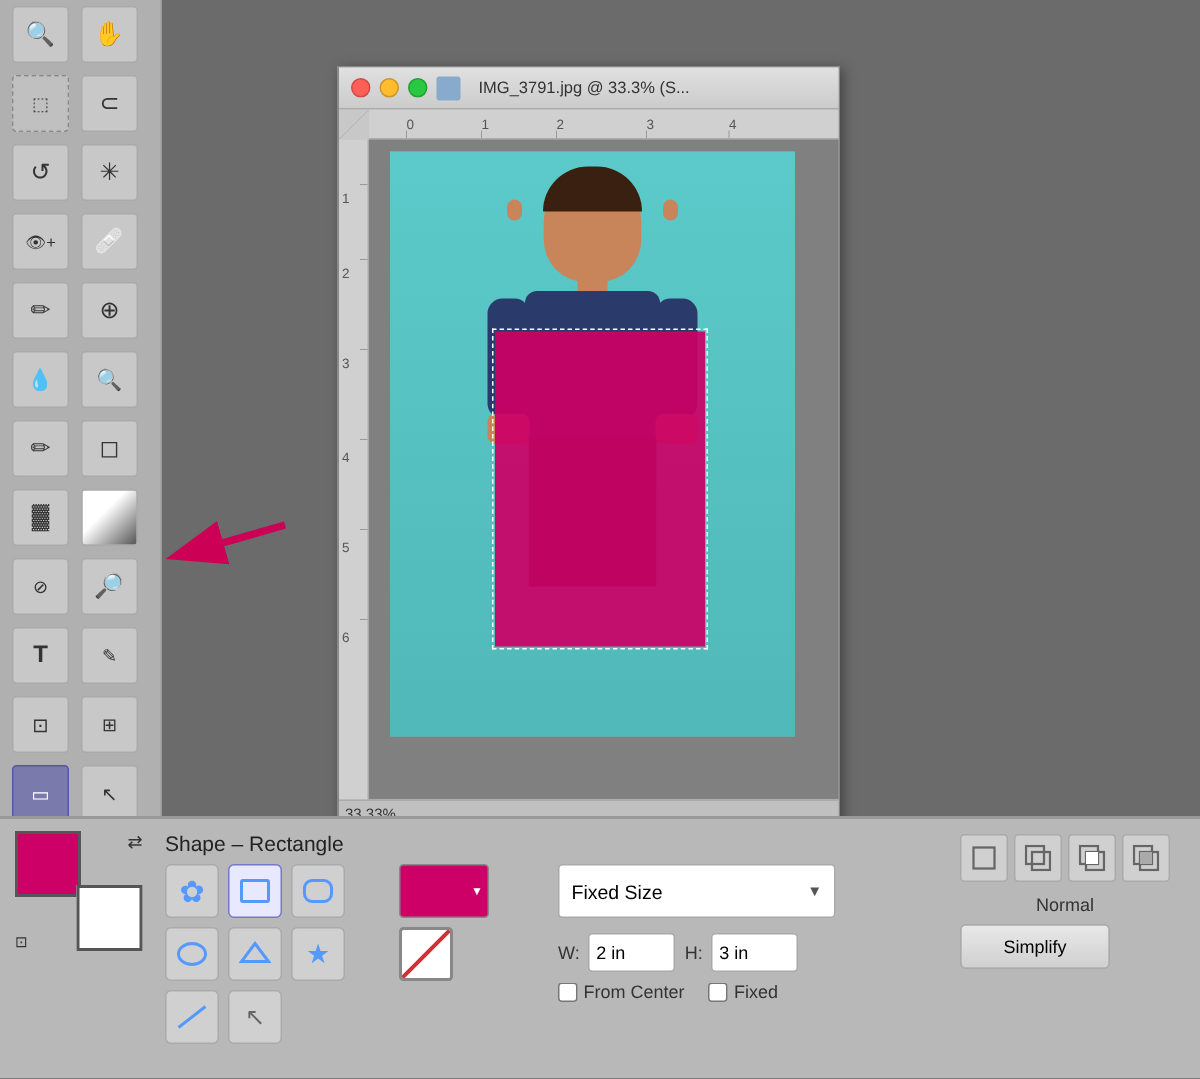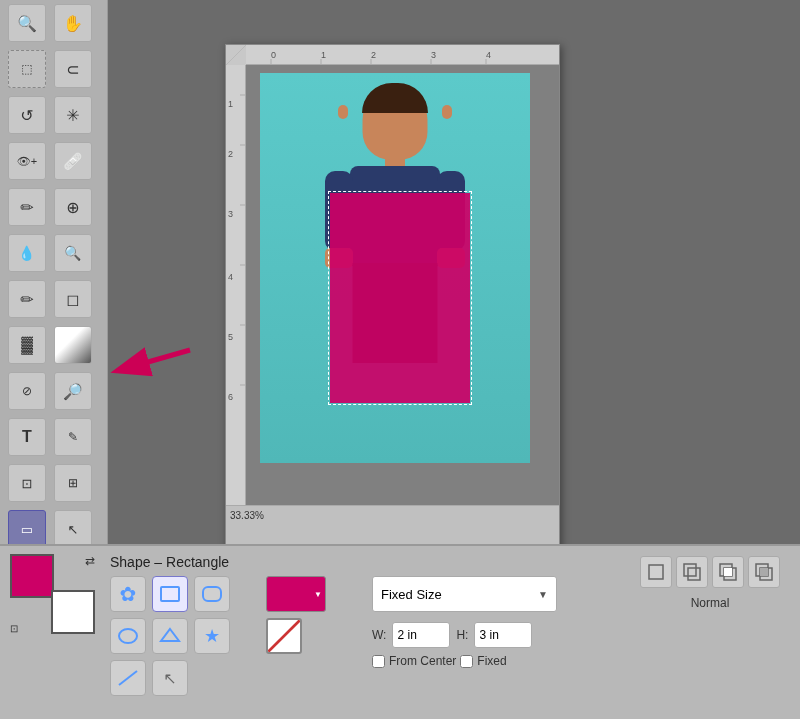--- a/index.html
+++ b/index.html
@@ -377,21 +377,21 @@
       padding: 0 4px;
       font-size: 12px;
     }
 
     
     .checkbox-area {
       position: absolute;
       left: 372px;
       top: 108px;
       display: flex;
-      gap: 4px;
+      gap: 16px;
       align-items: center;
     }
     .checkbox-label {
       display: flex;
       align-items: center;
       gap: 4px;
       font-size: 12px;
       color: #333;
     }
 
@@ -476,20 +476,27 @@
 <svg class="arrow" style="left:100px; top:330px; width:100px; height:55px;">
   <defs>
     <marker id="arrowhead1" markerWidth="8" markerHeight="8" refX="6" refY="3" orient="auto">
       <polygon points="0 0, 8 3, 0 6" fill="#cc0055"></polygon>
     </marker>
   </defs>
   <line x1="90" y1="20" x2="20" y2="40" stroke="#cc0055" stroke-width="5" marker-end="url(#arrowhead1)"></line>
 </svg>
 
 <div class="canvas-window">
+  <div class="window-titlebar">
+    <div class="traffic-light tl-red"></div>
+    <div class="traffic-light tl-yellow"></div>
+    <div class="traffic-light tl-green"></div>
+    <div class="window-title-icon"></div>
+    <span class="window-title">IMG_3791.jpg @ 33.3% (S...</span>
+  </div>
 
   <div style="position:relative; flex:1; width:100%; height:calc(100% - 28px);">
 
     <div class="ruler-corner">
       <svg width="20" height="20">
           <line x1="0" y1="20" x2="20" y2="0" stroke="#aaa" stroke-width="0.5"></line>
         </svg>
     </div>
 
     <div class="ruler-h">
@@ -681,15 +688,18 @@
       </div>
       <div class="blend-btn">
         <svg width="18" height="18">
             <rect x="1" y="1" width="12" height="12" fill="none" stroke="#666" stroke-width="1.5"></rect>
             <rect x="5" y="5" width="12" height="12" fill="none" stroke="#666" stroke-width="1.5"></rect>
             <rect x="5" y="5" width="8" height="8" fill="#aaa"></rect>
           </svg>
       </div>
     </div>
     <div class="blend-mode-label">Normal</div>
+    <div class="simplify-btn">
+      <span>Simplify</span>
+    </div>
   </div>
 
 </div>
 
 </body></html>

